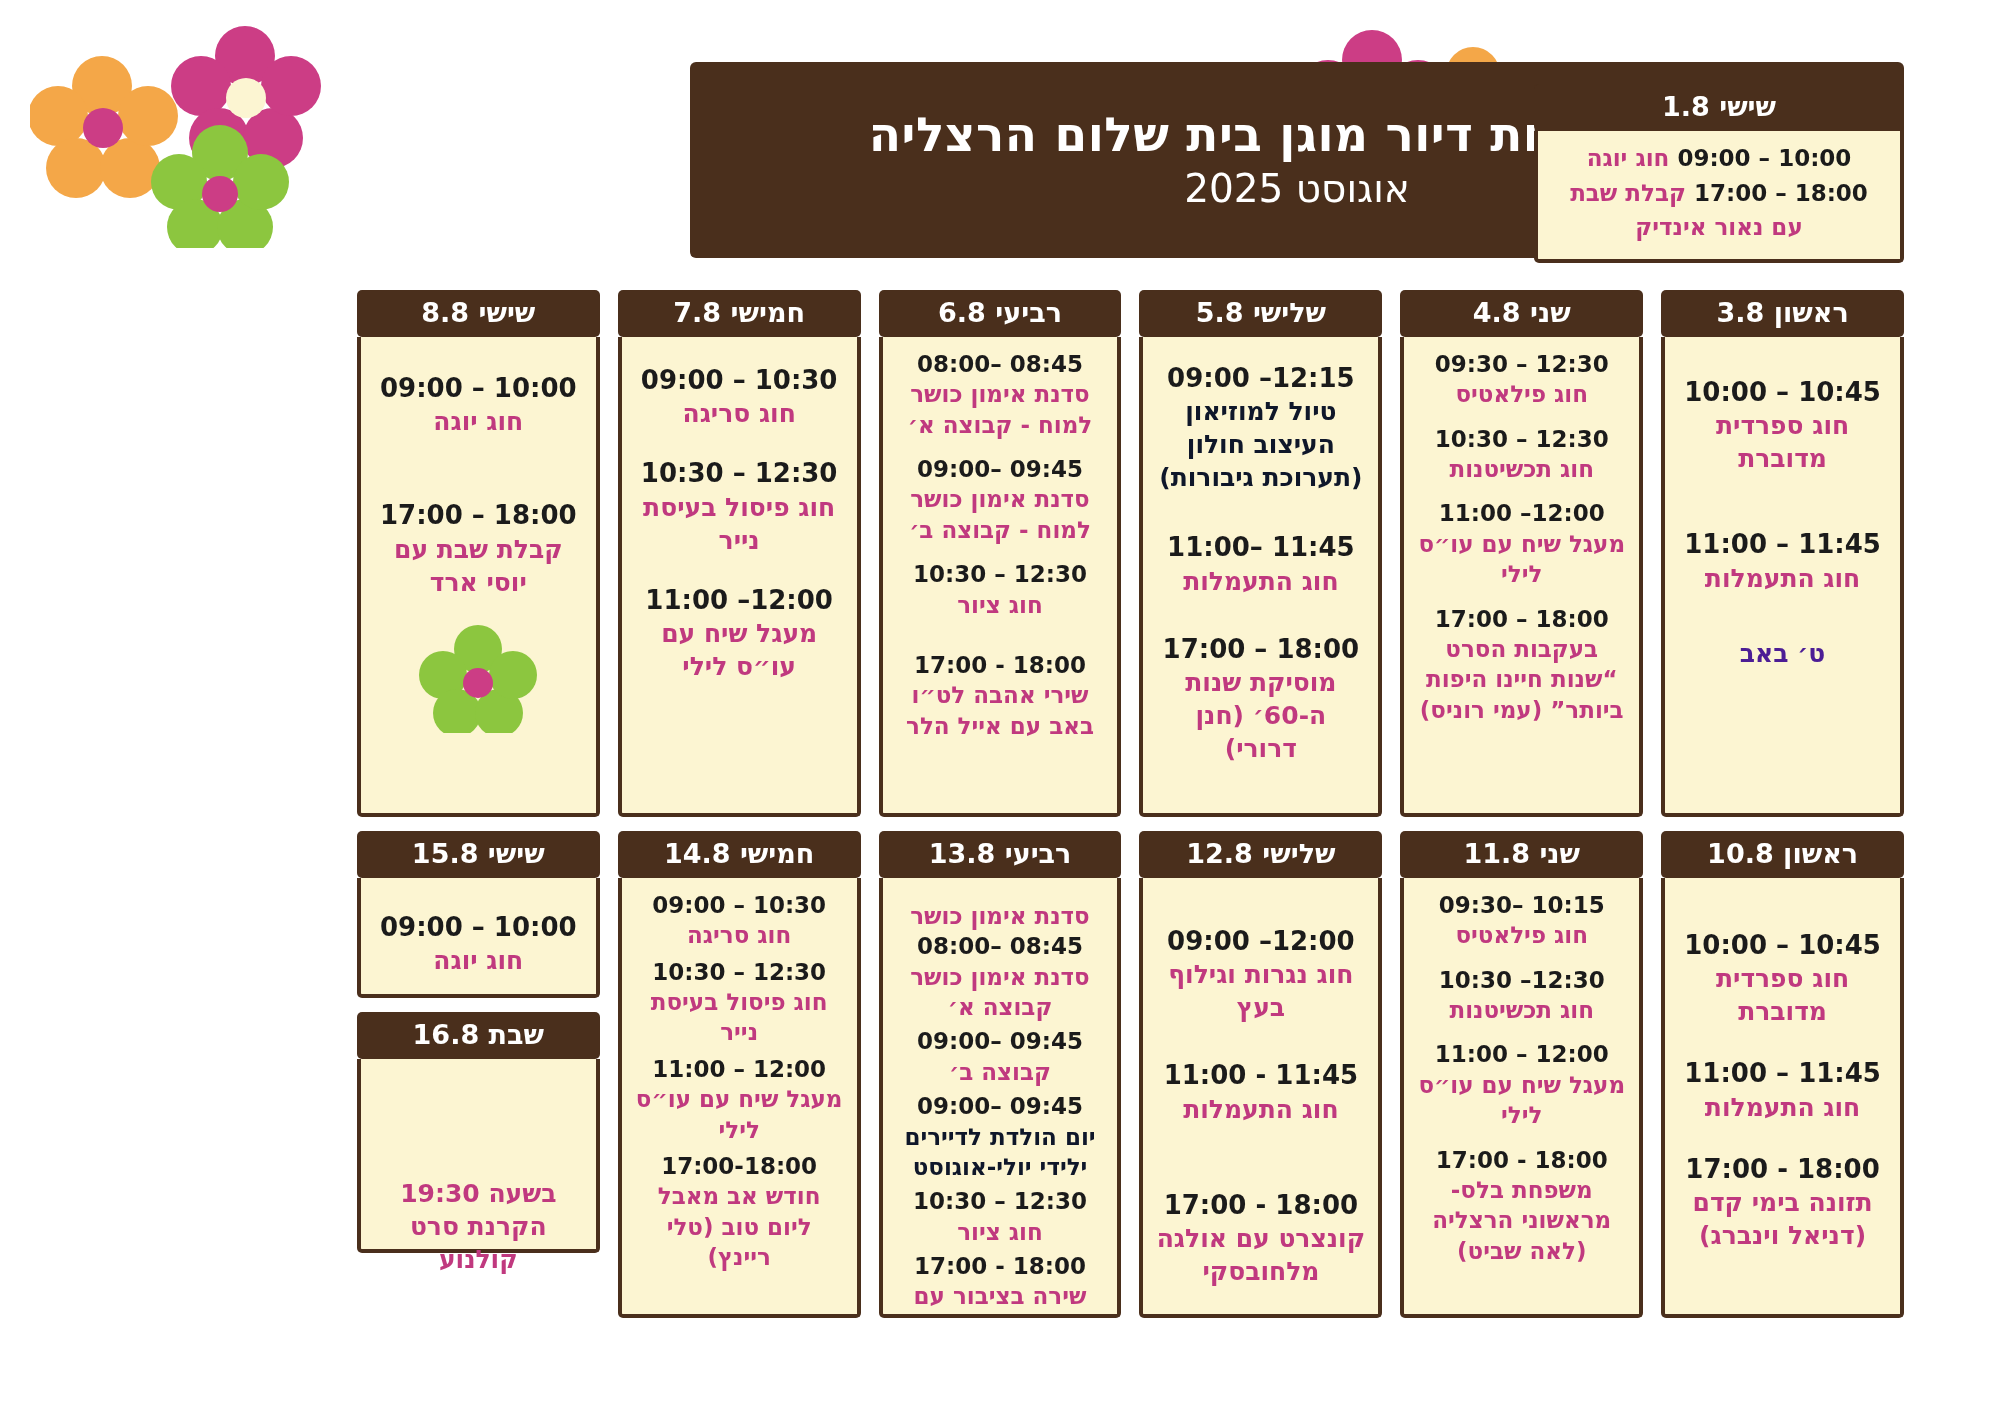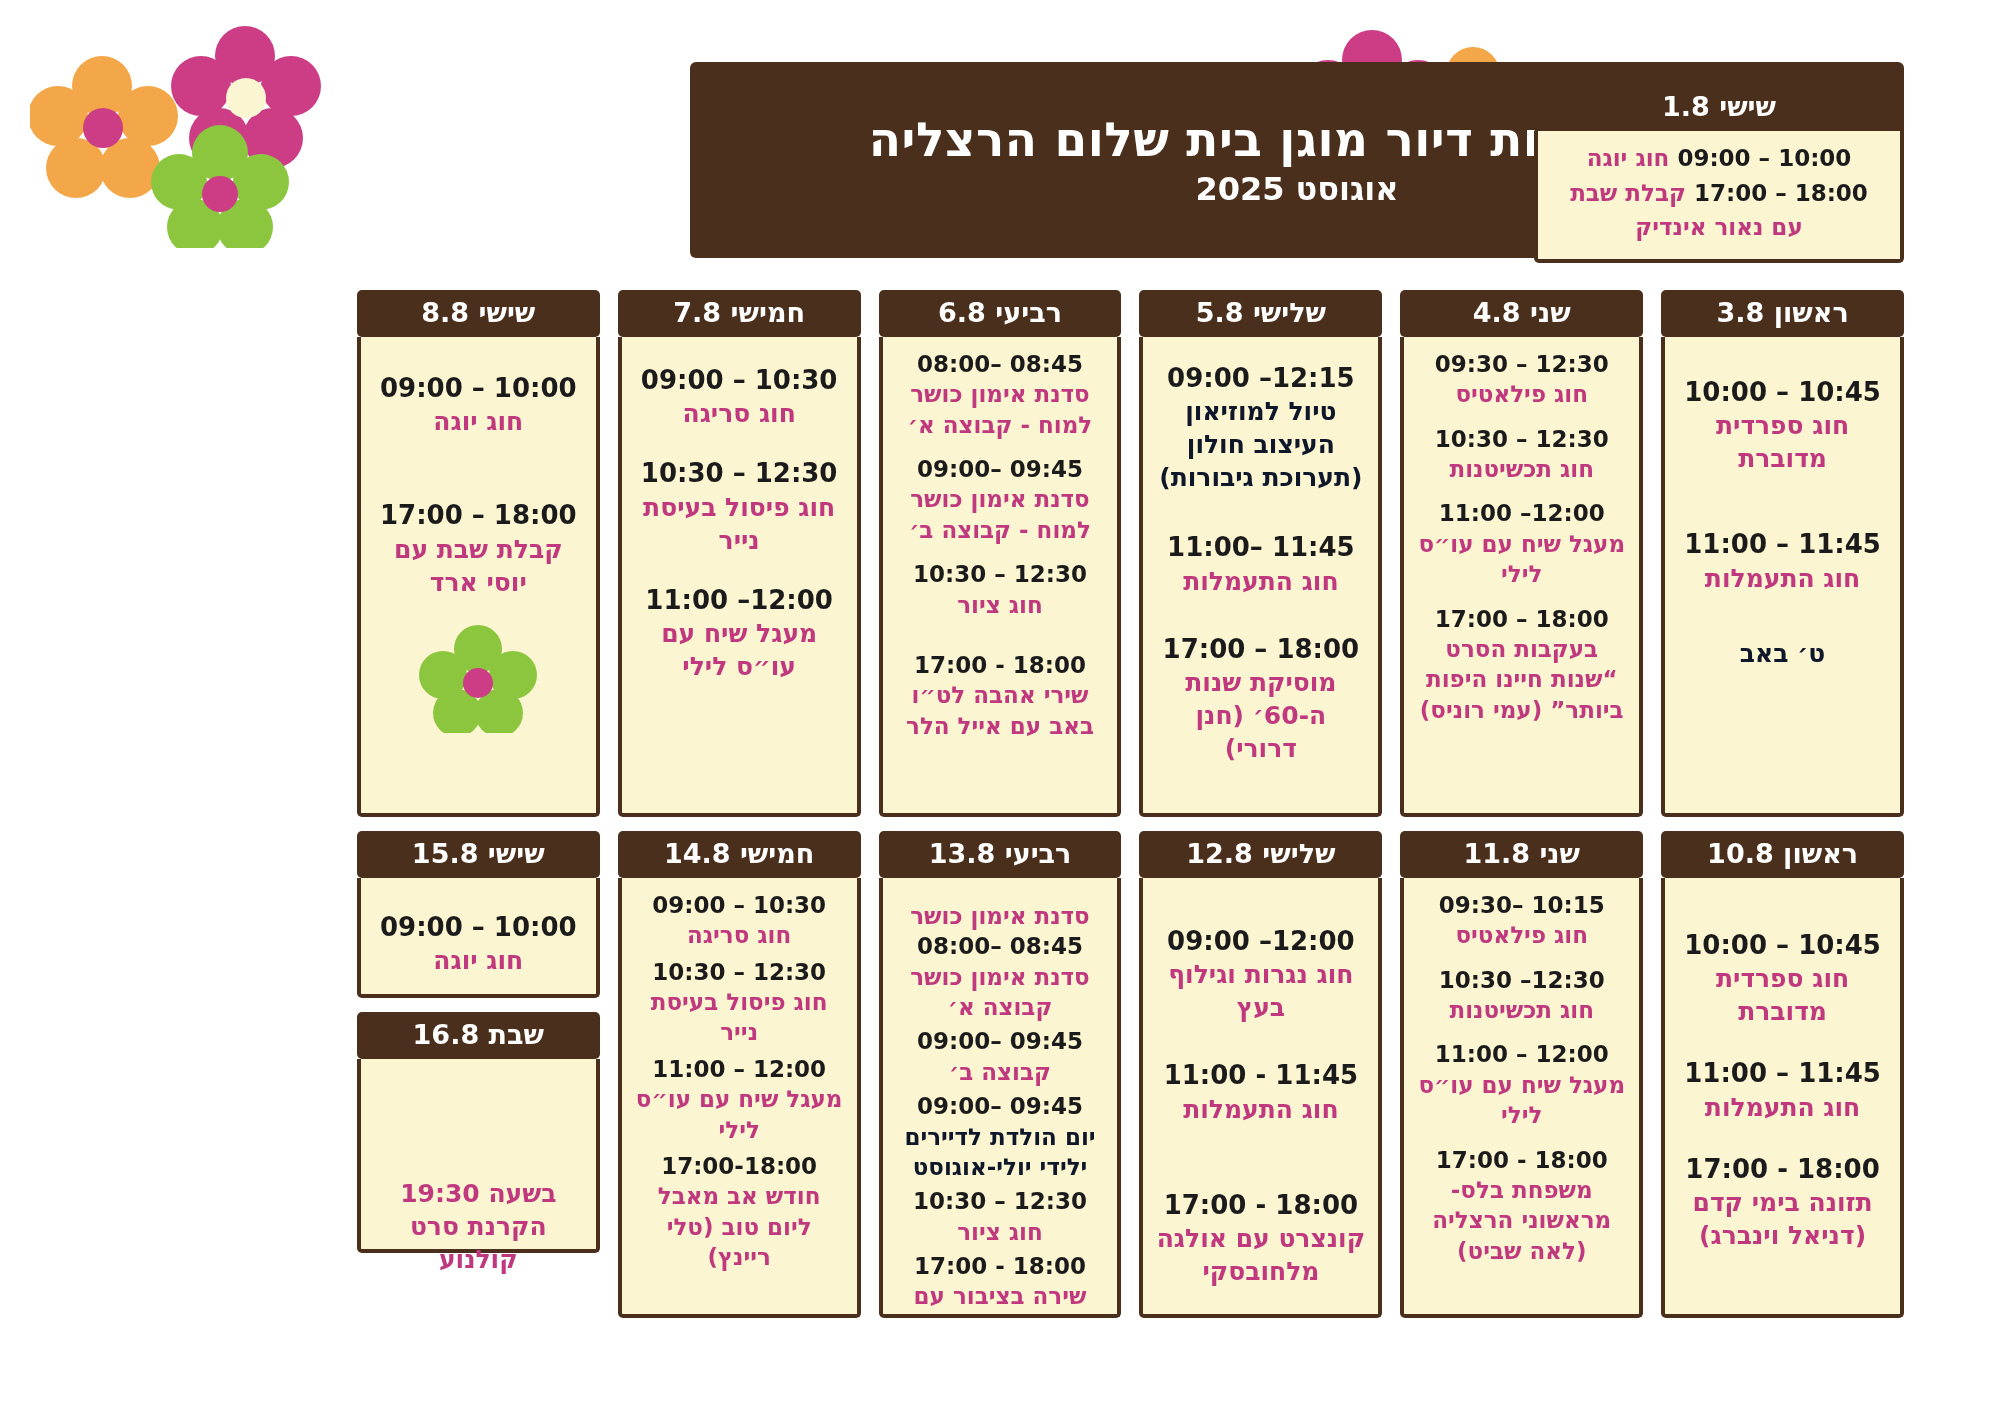--- a/index.html
+++ b/index.html
@@ -36,22 +36,22 @@
     color: #ffffff;
     text-align: center;
   }
   .title-bar .line1 {
     font-size: 47px;
     font-weight: bold;
     line-height: 1.25;
     letter-spacing: 0.5px;
   }
   .title-bar .line2 {
-    font-size: 32px;
-    font-weight: bold;
+    font-size: 39px;
+    font-weight: normal;
     line-height: 1.25;
   }
 
   
   .first-cell {
     position: absolute;
     top: 84px;
     right: 96px;
     width: 370px;
   }
@@ -72,21 +72,21 @@
     padding: 12px 12px 16px 12px;
     box-sizing: border-box;
   }
   .first-cell .day-body { padding: 10px 14px 14px 14px; }
 
   .ev { text-align: center; line-height: 1.32; }
   .ev + .ev { margin-top: 14px; }
   .t { font-size: 26px; font-weight: bold; color: #1b1b1b; white-space: nowrap; }
   .d { font-size: 25px; font-weight: bold; color: #c0397f; }
   .d.green { color: #0f172a; }
-  .d.dark { color: #0f172a; margin-top: 31px; }
+  .d.dark { color: #4c1d95; margin-top: 31px; }
   .small .t { font-size: 23px; }
   .small .d { font-size: 23px; }
 
   
   .inline-ev { font-size: 23px; font-weight: bold; line-height: 1.5; text-align: center; }
   .inline-ev .tt { color: #1b1b1b; }
   .inline-ev .dd { color: #c0397f; }
 
   
   .grid {

